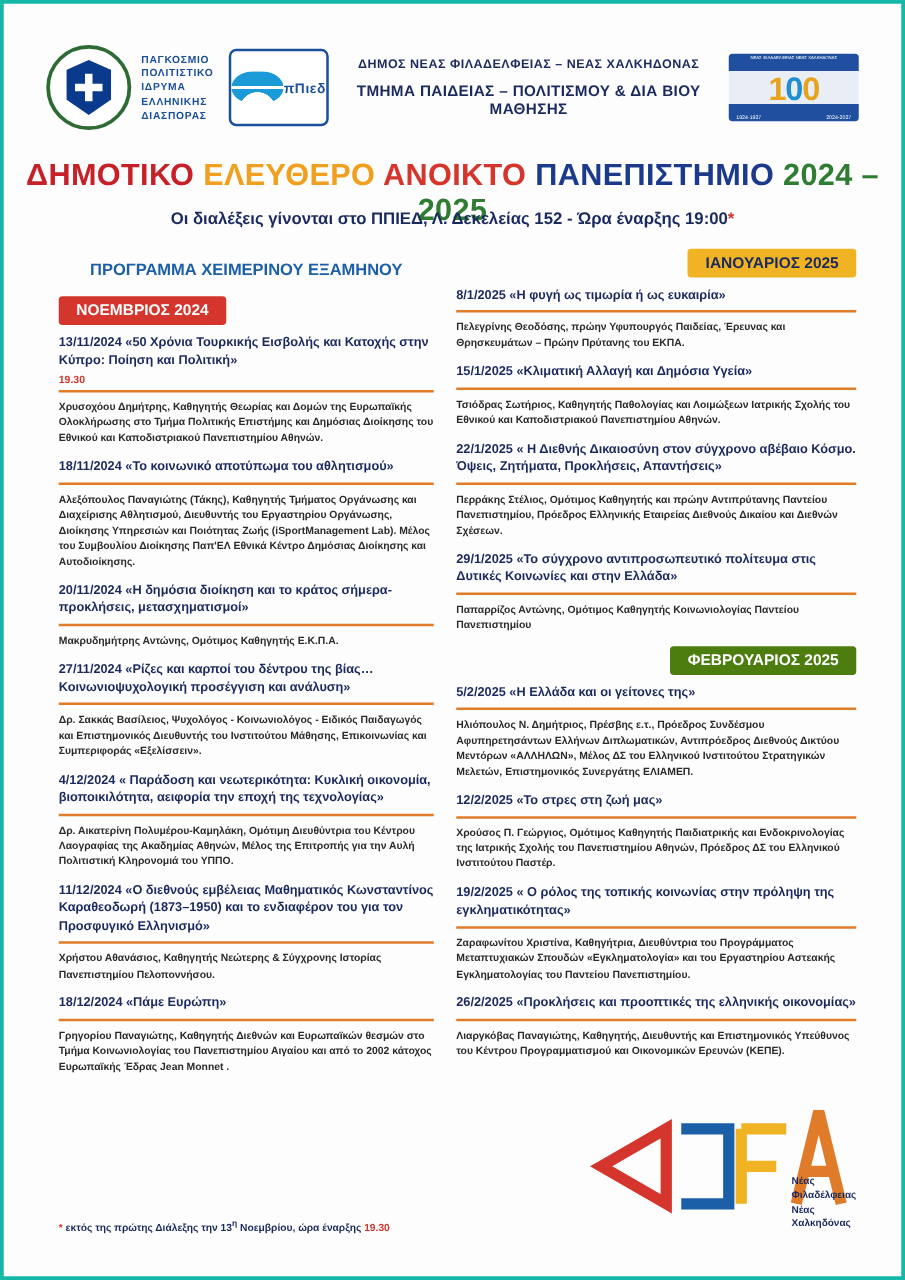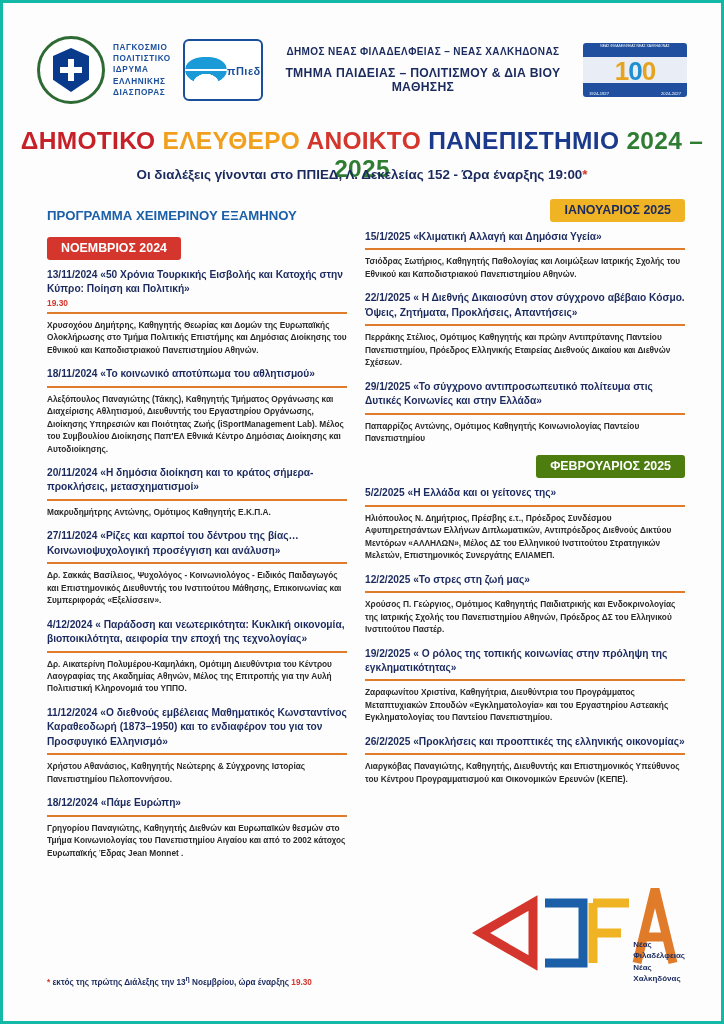--- a/index.html
+++ b/index.html
@@ -96,21 +96,21 @@
   .title-main .w5{color:#2e7d32;}
   .subtitle{
     position:absolute;top:164px;left:0;right:0;text-align:center;
     font-size:13.4px;color:#1b2a5e;font-weight:bold;
   }
   .subtitle .ast{color:#d4352c;}
   
   .col-left{position:absolute;top:205px;left:44px;width:300px;}
   .col-right{position:absolute;top:196px;left:362px;width:320px;}
   .prog-heading{
-    color:#1b5fa8;font-size:13.2px;font-weight:bold;margin-bottom:14px;text-align:left;
+    color:#1b5fa8;font-size:13.2px;font-weight:bold;margin-bottom:14px;text-align:center;
   }
   .month-tab{
     display:inline-block;color:#fff;font-weight:bold;font-size:12.4px;
     padding:4px 14px 5px 14px;border-radius:3px;margin-bottom:8px;
   }
   .m-nov{background:#d4352c;}
   .m-dec{background:#1e8fc6;}
   .m-jan{background:#f0b323;color:#1b2a5e;}
   .m-feb{background:#4d7c0f;}
   .tab-right{float:right;}
@@ -247,20 +247,25 @@
       <div class="line">18/12/2024 «Πάμε Ευρώπη»</div>
       <div class="rule rule-green"></div>
       <div class="speaker">Γρηγορίου Παναγιώτης, Καθηγητής Διεθνών και Ευρωπαϊκών θεσμών στο Τμήμα Κοινωνιολογίας του Πανεπιστημίου Αιγαίου και από το 2002 κάτοχος Ευρωπαϊκής Έδρας Jean Monnet .</div>
     </div>
   </div>
 
   <div class="col-right">
     <div class="month-tab m-jan tab-right">ΙΑΝΟΥΑΡΙΟΣ 2025</div>
     <div class="clear"></div>
 
+    <div class="entry">
+      <div class="line">8/1/2025  «Η φυγή ως τιμωρία ή ως ευκαιρία»</div>
+      <div class="rule rule-blue"></div>
+      <div class="speaker">Πελεγρίνης Θεοδόσης, πρώην Υφυπουργός Παιδείας, Έρευνας και Θρησκευμάτων – Πρώην Πρύτανης του ΕΚΠΑ.</div>
+    </div>
 
     <div class="entry">
       <div class="line">15/1/2025  «Κλιματική Αλλαγή και Δημόσια Υγεία»</div>
       <div class="rule rule-green"></div>
       <div class="speaker">Τσιόδρας Σωτήριος, Καθηγητής Παθολογίας και Λοιμώξεων Ιατρικής Σχολής του Εθνικού και Καποδιστριακού Πανεπιστημίου Αθηνών.</div>
     </div>
 
     <div class="entry">
       <div class="line">22/1/2025 « Η Διεθνής Δικαιοσύνη στον σύγχρονο αβέβαιο Κόσμο. Όψεις, Ζητήματα, Προκλήσεις, Απαντήσεις»</div>
       <div class="rule rule-red"></div>

